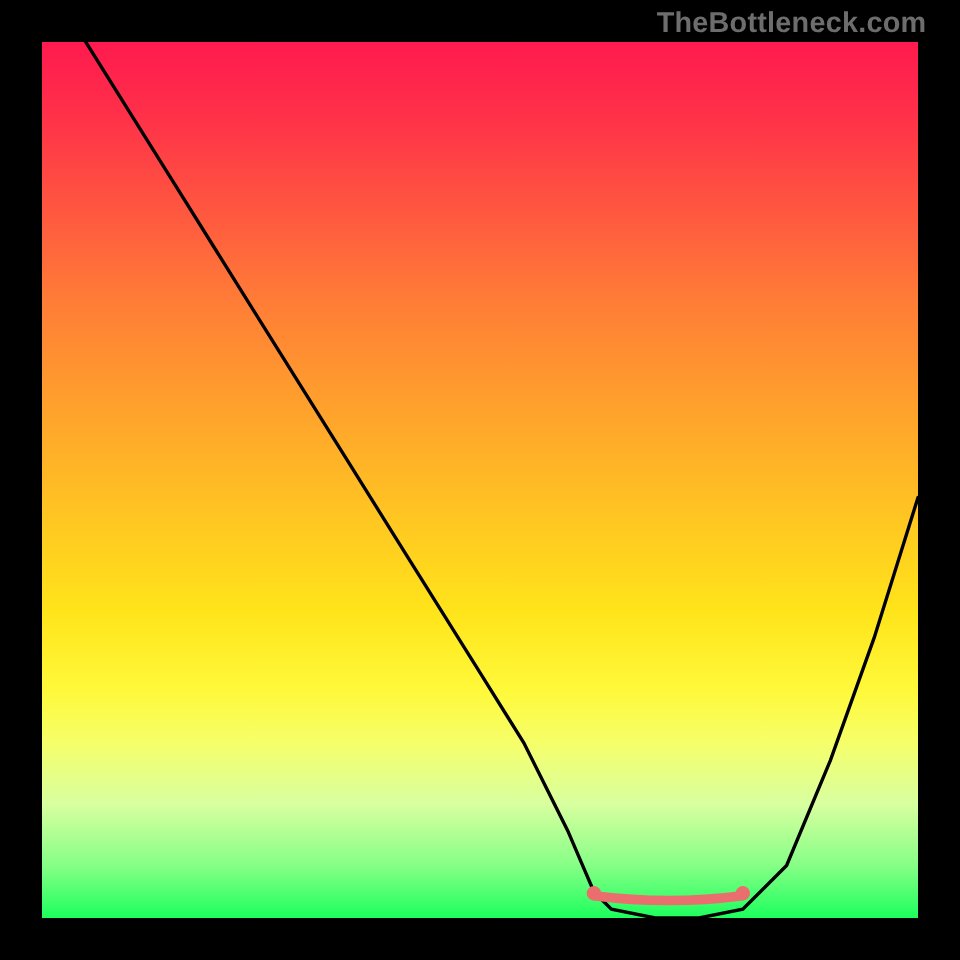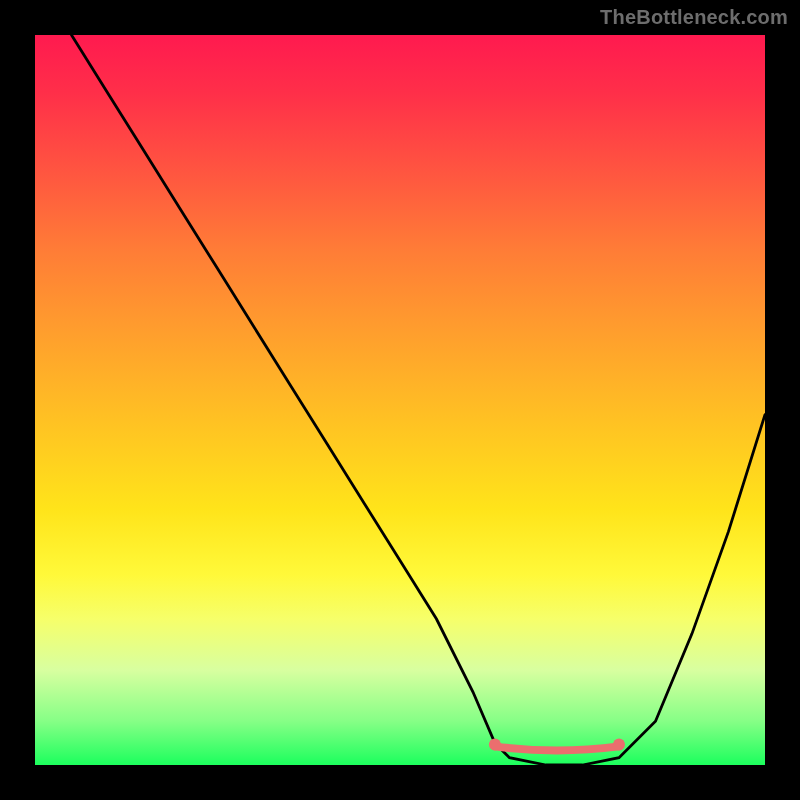--- a/index.html
+++ b/index.html
@@ -6,23 +6,23 @@
   html, body { width: 800px; height: 800px; overflow: hidden; background: #000; }
   .container {
     position: relative;
     width: 800px;
     height: 800px;
     background: #000;
   }
   .watermark {
     position: absolute;
     top: 6px;
-    right: 12px;
+    right: 28px;
     font-family: Arial, sans-serif;
-    font-size: 20px;
+    font-size: 24px;
     font-weight: 600;
     color: #6d6d6d;
     letter-spacing: 0.2px;
   }
   .plot-frame {
     position: absolute;
     left: 35px;
     top: 35px;
     width: 730px;
     height: 730px;

